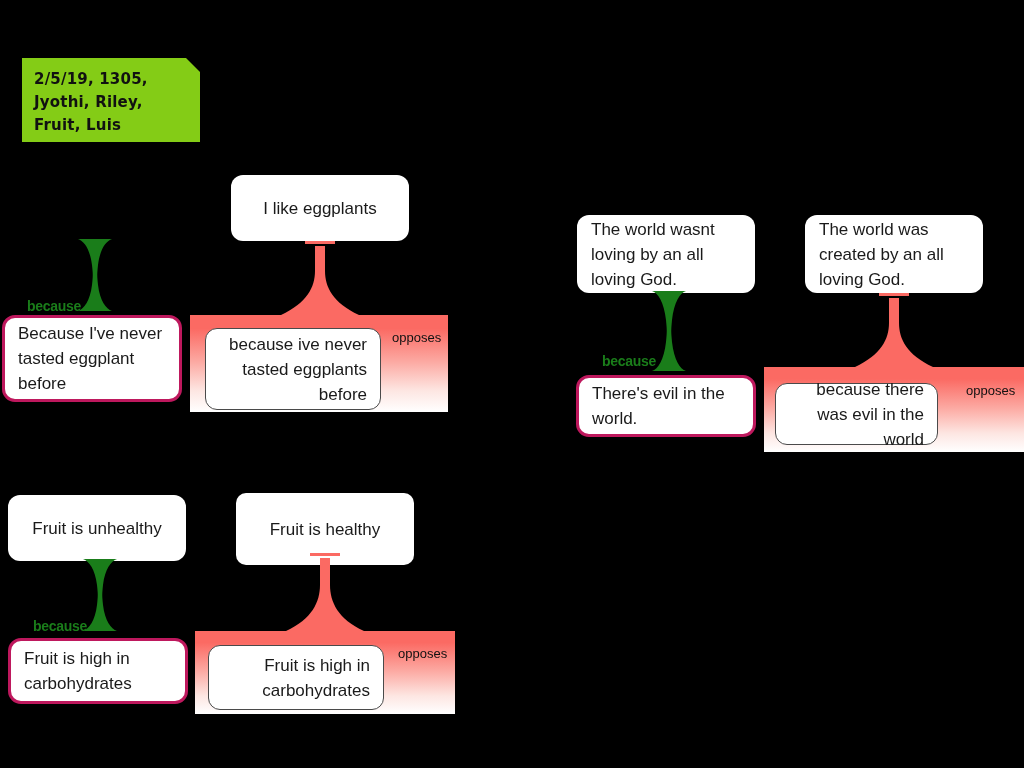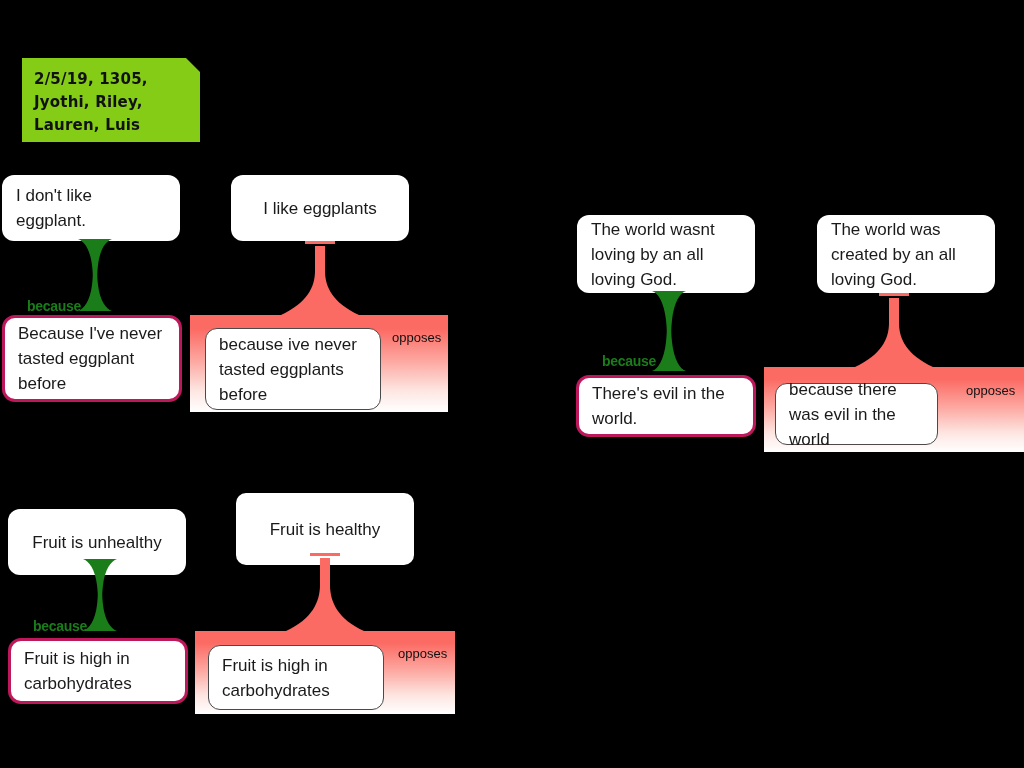--- a/index.html
+++ b/index.html
@@ -91,20 +91,21 @@
     border: 1.5px solid #4a4a4a;
     border-radius: 12px;
     box-sizing: border-box;
     padding: 10px 13px;
     font-size: 17px;
     line-height: 25px;
     color: #1a1a1a;
     display: flex;
     flex-direction: column;
     justify-content: center;
+    text-align: right;
   }
 
   
   .conn { position: absolute; }
   .conn svg { display: block; }
 
   .because-label {
     position: absolute;
     font-family: Liberation Sans, sans-serif;
     font-size: 14px;
@@ -116,26 +117,23 @@
 </style>
 </head>
 <body>
 
 <div id="canvas">
 
   <div class="sticky" style="left:22px; top:58px; width:178px; height:84px;">
     <div class="sticky-fold"></div>
     <div class="sticky-line">2/5/19, 1305,</div>
     <div class="sticky-line">Jyothi, Riley,</div>
-    <div class="sticky-line">Lauren, Luis</div>
-  </div>
-
-  <div class="claim" style="left:2px; top:175px; width:178px; height:66px;">
-    <span>I don't like eggplant.</span>
-  </div>
+    <div class="sticky-line">Fruit, Luis</div>
+  </div>
+
 
   <div class="conn" style="left:76px; top:239px; width:38px; height:72px;">
     <svg width="38" height="72" viewBox="0 0 38 72">
       <path d="M2,0 C8,2 14,10 16,26 C17,36 17,36 16,46 C14,62 8,70 2,72
                L36,72 C30,70 24,62 22,46 C21,36 21,36 22,26 C24,10 30,2 36,0 Z" fill="#1a7d1a"></path>
     </svg>
   </div>
   <div class="because-label" style="left:27px; top:298px;">because</div>
 
   <div class="support" style="left:2px; top:315px; width:180px; height:87px;">
@@ -169,39 +167,39 @@
       <path d="M2,0 C8,2 14,11 16,29 C17,40 17,40 16,51 C14,69 8,78 2,80
                L36,80 C30,78 24,69 22,51 C21,40 21,40 22,29 C24,11 30,2 36,0 Z" fill="#1a7d1a"></path>
     </svg>
   </div>
   <div class="because-label" style="left:602px; top:353px;">because</div>
 
   <div class="support" style="left:576px; top:375px; width:180px; height:62px;">
     <span>There's evil in the world.</span>
   </div>
 
-  <div class="claim" style="left:805px; top:215px; width:178px; height:78px;margin-left:12px;">
+  <div class="claim" style="left:805px; top:215px; width:178px; height:78px;">
     <span>The world was created by an all loving God.</span>
   </div>
 
   <div class="conn" style="left:855px; top:293px; width:78px; height:76px;">
     <svg width="78" height="76" viewBox="0 0 78 76">
       <rect x="24" y="0" width="30" height="3" fill="#fb6a63"></rect>
       <path d="M34,5 L44,5 L44,30 C44,46 52,62 78,74 L78,76 L0,76 L0,74 C26,62 34,46 34,30 Z" fill="#fb6a63"></path>
     </svg>
   </div>
 
   <div class="oppose-panel" style="left:764px; top:367px; width:260px; height:85px;">
   </div>
   <div class="oppose-label" style="left:966px; top:383px;">opposes</div>
   <div class="oppose-inner" style="left:775px; top:383px; width:163px; height:62px;">
     <span>because there was evil in the world</span>
   </div>
 
-  <div class="claim center" style="left:8px; top:495px; width:178px; height:66px;margin-top:14px;">
+  <div class="claim center" style="left:8px; top:495px; width:178px; height:66px;">
     <span>Fruit is unhealthy</span>
   </div>
 
   <div class="conn" style="left:81px; top:559px; width:38px; height:72px;">
     <svg width="38" height="72" viewBox="0 0 38 72">
       <path d="M2,0 C8,2 14,10 16,26 C17,36 17,36 16,46 C14,62 8,70 2,72
                L36,72 C30,70 24,62 22,46 C21,36 21,36 22,26 C24,10 30,2 36,0 Z" fill="#1a7d1a"></path>
     </svg>
   </div>
   <div class="because-label" style="left:33px; top:618px;">because</div>

